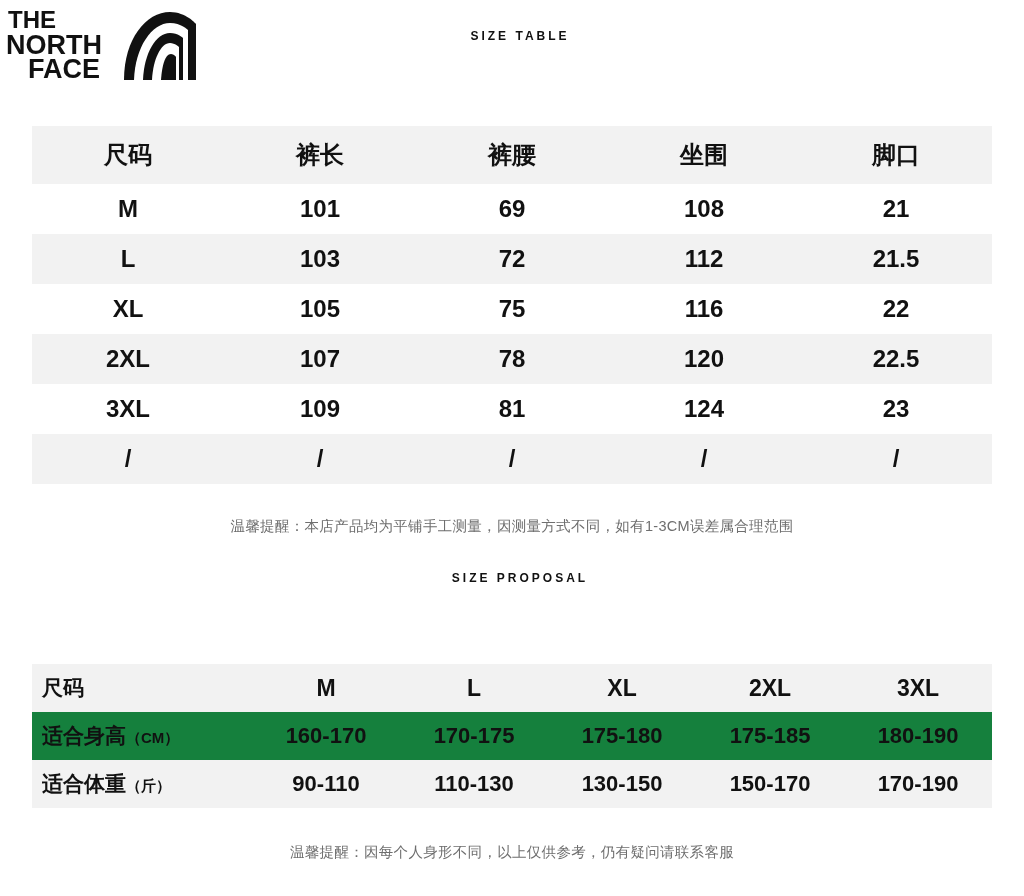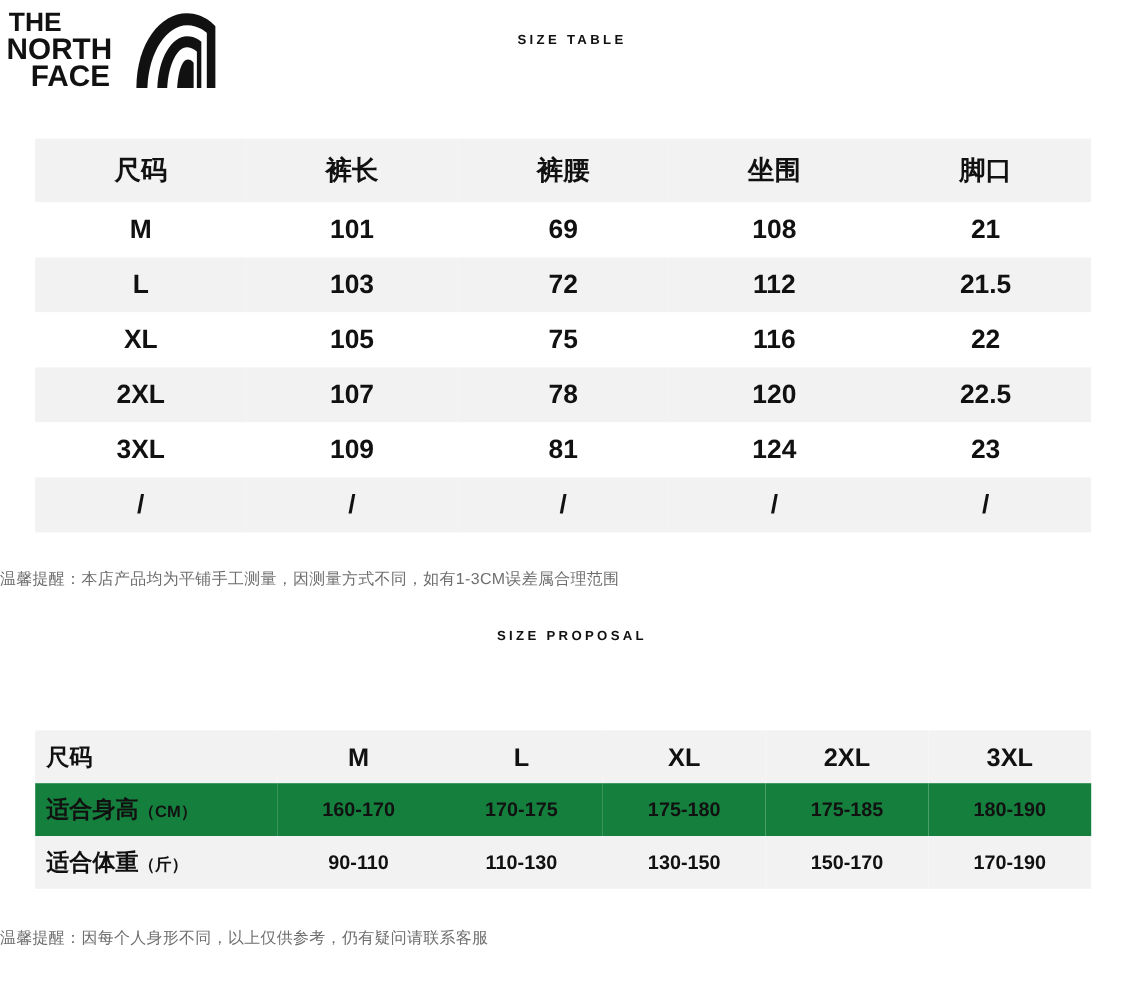--- a/index.html
+++ b/index.html
@@ -80,20 +80,21 @@
     color: #111;
   }
   .row-shade { background: #f2f2f2; }
   .row-plain { background: #ffffff; }
 
   
   .note {
     position: absolute;
     left: 0;
     right: 0;
+    text-align: center;
     font-size: 14.5px;
     color: #6e6e6e;
     letter-spacing: 0.3px;
   }
   #note-1 { top: 517px; }
   #note-2 { top: 843px; }
 
   
   .table-wrap-2 {
     position: absolute;
@@ -104,21 +105,21 @@
   table.proposal-table {
     border-collapse: collapse;
     width: 100%;
     table-layout: fixed;
   }
   table.proposal-table td {
     text-align: center;
     font-weight: 700;
     height: 48px;
     vertical-align: middle;
-    font-size: 18px;
+    font-size: 22px;
     color: #111;
     padding: 0;
   }
   table.proposal-table .lead {
     text-align: left;
     padding-left: 10px;
     font-size: 21px;
     width: 210px;
   }
   table.proposal-table .lead .unit {

